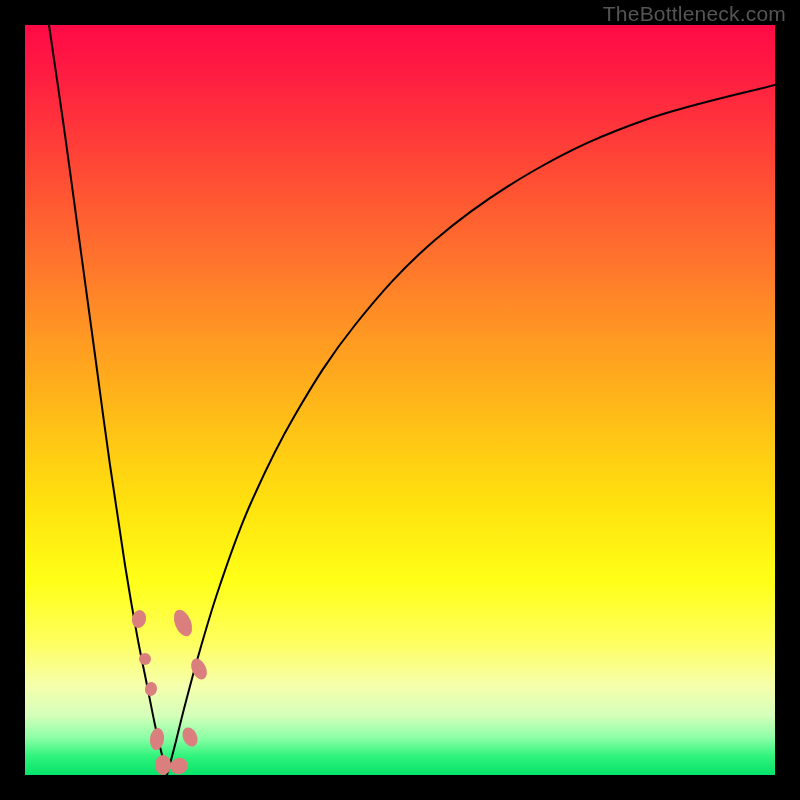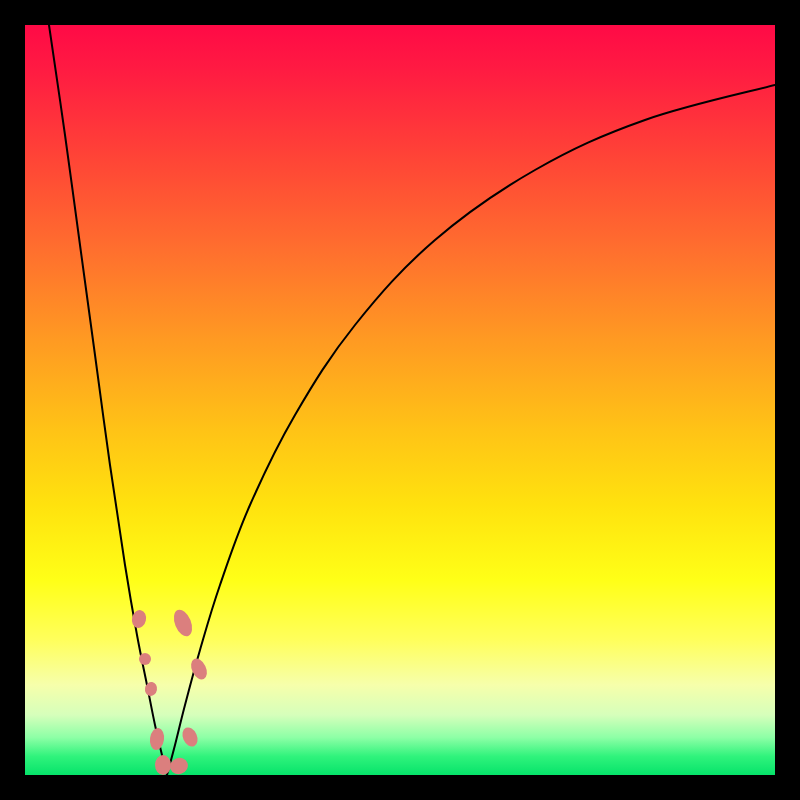--- a/index.html
+++ b/index.html
@@ -79,13 +79,14 @@
           <ellipse cx="126" cy="664" rx="6" ry="7" fill="#db7f7e" transform="rotate(10 126 664)"></ellipse>
           <ellipse cx="132" cy="714" rx="7" ry="11" fill="#db7f7e" transform="rotate(8 132 714)"></ellipse>
           <ellipse cx="138" cy="740" rx="8" ry="10" fill="#db7f7e"></ellipse>
           <ellipse cx="154" cy="741" rx="9" ry="8" fill="#db7f7e" transform="rotate(-20 154 741)"></ellipse>
           <ellipse cx="165" cy="712" rx="7" ry="10" fill="#db7f7e" transform="rotate(-24 165 712)"></ellipse>
           <ellipse cx="158" cy="598" rx="8" ry="14" fill="#db7f7e" transform="rotate(-22 158 598)"></ellipse>
           <ellipse cx="174" cy="644" rx="7" ry="11" fill="#db7f7e" transform="rotate(-26 174 644)"></ellipse>
         </g>
     </svg>
   </div>
+  <div class="watermark">TheBottleneck.com</div>
 </div>
 
 </body></html>

